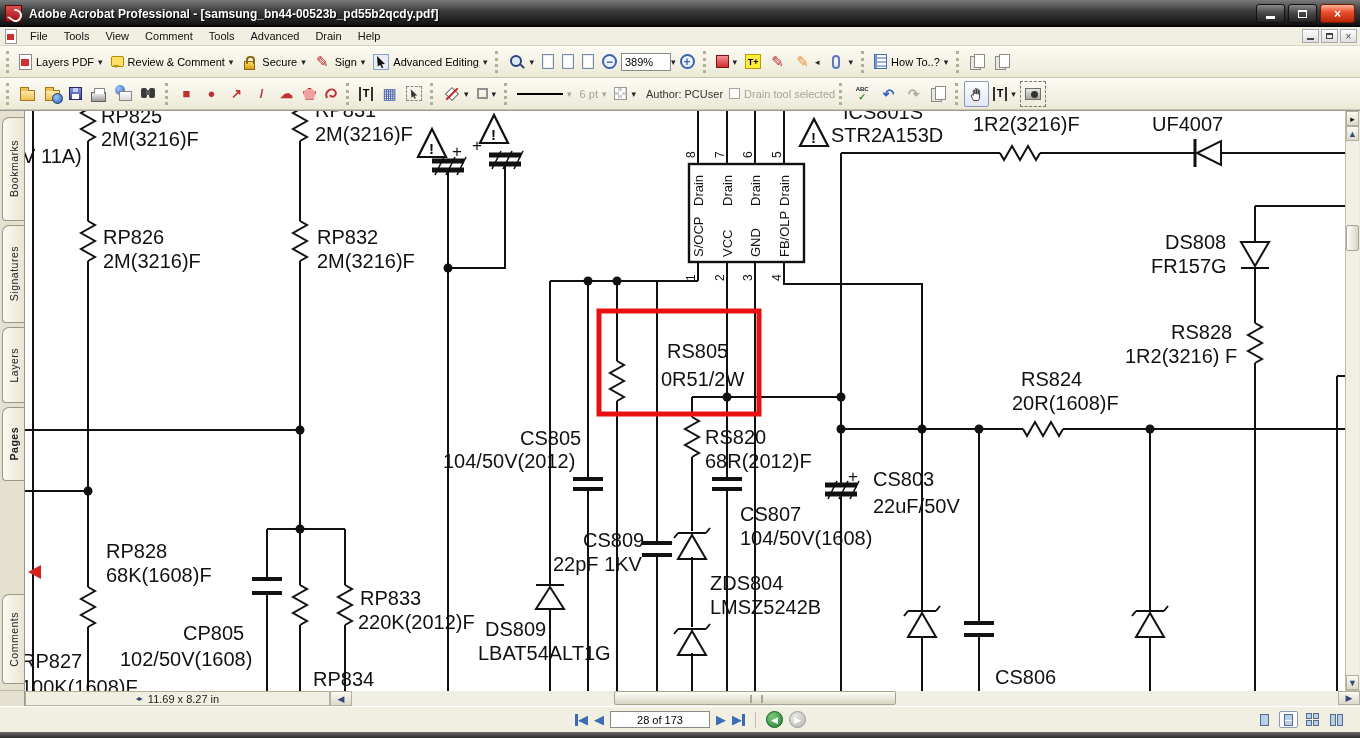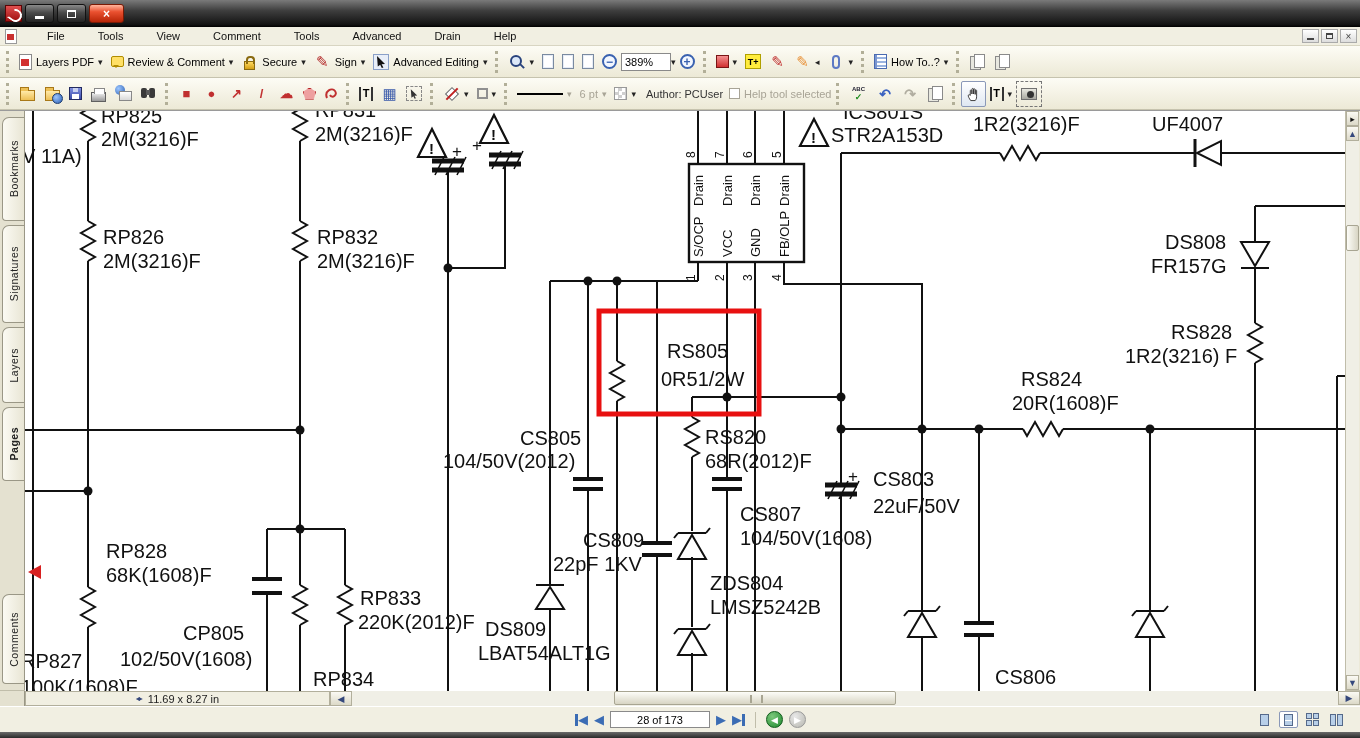--- a/index.html
+++ b/index.html
@@ -13,21 +13,21 @@
   .title-text { color:#fff; font-weight:bold; font-size:12px; margin-left:7px; flex:1; text-shadow:1px 1px 1px #000; white-space:nowrap; }
   .winbtn { width:29px; height:19px; margin-left:3px; border:1px solid #111; border-radius:3px; background:linear-gradient(#8a8a8a,#4a4a4a 45%,#232323); display:flex; align-items:center; justify-content:center; color:#fff; font-size:12px; font-weight:bold; }
   .winbtn .minbar { width:9px; height:3px; background:#fff; margin-top:8px; }
   .winbtn .restsq { width:9px; height:8px; border:1px solid #fff; border-top:2px solid #fff; }
   .winbtn.close { width:35px; background:linear-gradient(#ffb49c,#ea5130 40%,#b72507); border-color:#7a1a05; }
 
   
   .menubar { height:19px; background:#f1efe2; border-bottom:1px solid #d8d5c2; display:flex; align-items:center; font-size:11px; padding:0 3px; }
   .doc-ic { width:12px; height:15px; background:#fff; border:1px solid #999; position:relative; margin:0 5px 0 2px; }
   .doc-ic::after { content:""; position:absolute; left:1px; top:4px; width:7px; height:6px; background:#c93030; }
-  .menu-item { padding:10px 8px; color:#111;margin-left:17px; }
+  .menu-item { padding:10px 8px; color:#111; }
   .menubar .spacer { flex:1; }
   .docbtn { width:17px; height:14px; border:1px solid #aaa; background:linear-gradient(#fff,#ddd); margin-left:2px; display:flex; align-items:center; justify-content:center; color:#444; font-size:10px; }
   .docbtn .minbar { width:7px; height:2px; background:#444; margin-top:6px; }
   .docbtn .restsq { width:7px; height:6px; border:1px solid #444; border-top:2px solid #444; }
 
   
   .tbrow { height:32px; background:linear-gradient(#fdfcf5,#ece9d6); border-bottom:1px solid #c6c3ae; display:flex; align-items:center; padding:0 2px; white-space:nowrap; }
   .grip { width:5px; height:22px; margin:0 4px; border-left:3px dotted #b2af98; }
   .tbtn { display:inline-flex; align-items:center; gap:4px; padding:2px 4px; font-size:11px; color:#000; background:none; border:none; height:26px; }
   .tbtn.sel { border:1px solid #8a98b8; background:linear-gradient(#fff,#dfe7f2); border-radius:2px; }
@@ -142,20 +142,21 @@
   .pgcol { display:flex; flex-direction:column; gap:1px; }
   .bottomedge { height:6px; background:linear-gradient(#6a6a6a,#2a2a2a); }
 </style>
 </head>
 <body>
 
 <div class="app">
 
   <div class="titlebar">
     <span class="acro-logo"></span>
+    <span class="title-text">Adobe Acrobat Professional - [samsung_bn44-00523b_pd55b2qcdy.pdf]</span>
     <span class="winbtn">
         <span class="minbar"></span>
       </span>
     <span class="winbtn">
         <span class="restsq"></span>
       </span>
     <span class="winbtn close">
         <span>×</span>
       </span>
   </div>
@@ -357,21 +358,21 @@
     <button class="tbtn">
       <span class="dim">6 pt</span>
       <span class="dd dim">▾</span>
     </button>
     <button class="tbtn">
       <span class="i-checker"></span>
       <span class="dd">▾</span>
     </button>
     <span style="font-size:11px;color:#333;margin:0 6px;">Author: PCUser</span>
     <span class="checkbox"></span>
-    <span class="dim" style="font-size:11px;margin-left:4px;">Help tool selected</span>
+    <span class="dim" style="font-size:11px;margin-left:4px;">Drain tool selected</span>
     <span class="grip"></span>
     <button class="tbtn">
       <span class="i-abc">
         <span>ABC</span>
           <span class="ck">✓</span>
       </span>
     </button>
     <button class="tbtn">
         <span class="i i-undo">↶</span>
       </button>

